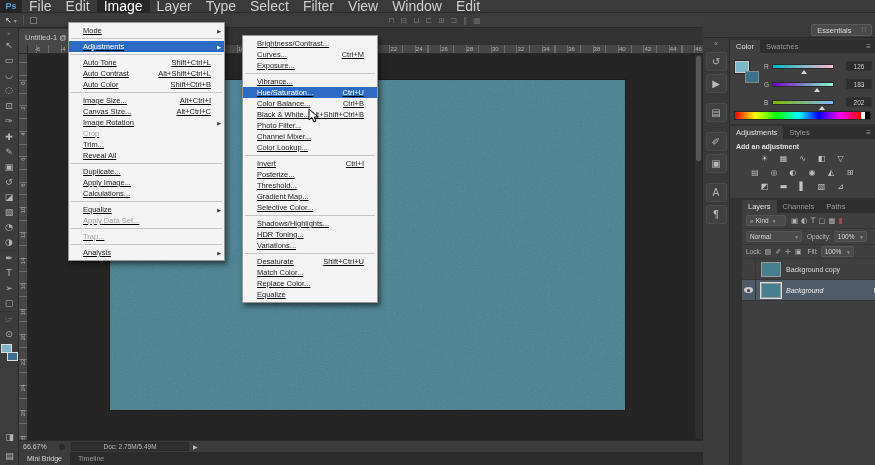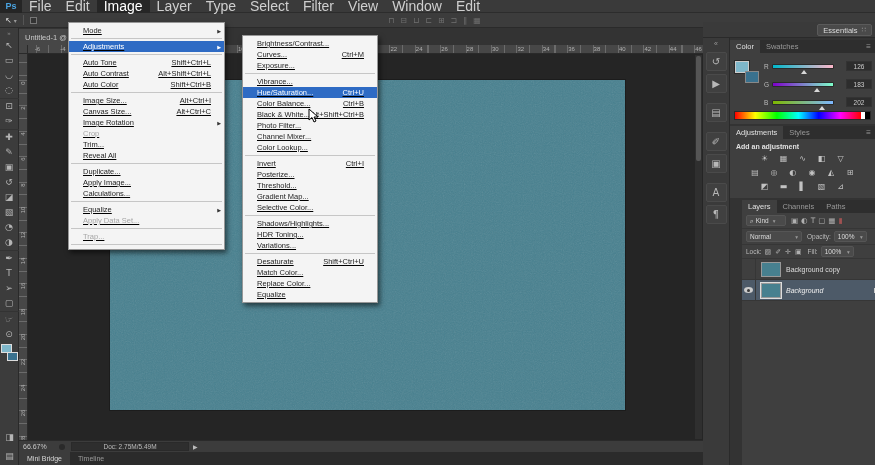--- a/index.html
+++ b/index.html
@@ -55,21 +55,21 @@
   .sb-arrow{margin-left:4px;font-size:6px;color:#bbb;}
 
   
   .bottombar{left:19px;top:452px;width:684px;height:13px;background:#2b2b2b;display:flex;align-items:stretch;}
   .btab{padding:0 8px;font-size:7px;color:#9a9a9a;display:flex;align-items:center;}
   .btab.active{background:#3c3c3c;color:#d8d8d8;}
 
   
   .dock{left:703px;top:22px;width:172px;height:443px;background:#333;z-index:10;}
   .dock-topbar{position:absolute;left:0;top:0;width:172px;height:16px;background:#3a3a3a;border-bottom:1px solid #2a2a2a;}
-  .ws-btn{position:absolute;right:3px;top:2px;height:12px;background:#4a4a4a;border:1px solid #5a5a5a;border-radius:2px;display:flex;align-items:center;padding:0 5px;font-size:7.5px;color:#ddd;gap:4px;}
+  .ws-btn{position:absolute;right:3px;top:2px;height:12px;background:#4a4a4a;border:1px solid #5a5a5a;border-radius:2px;display:flex;align-items:center;padding:0 5px;font-size:7.5px;color:#ddd;gap:10px;}
   .ws-btn .grid{font-size:7px;color:#aaa;font-family:"DejaVu Sans",sans-serif;}
   .dock-strip{position:absolute;left:0;top:16px;width:27px;height:427px;background:#3a3a3a;border-right:1px solid #2a2a2a;display:flex;flex-direction:column;align-items:center;}
   .strip-collapse{font-size:7px;color:#999;margin:2px 0;}
   .dock-icon{width:21px;height:19px;display:flex;align-items:center;justify-content:center;color:#b8b8b8;font-size:10px;background:#404040;border:1px solid #4a4a4a;border-radius:2px;margin-top:3px;font-family:"DejaVu Sans",sans-serif;}
   .dock-icon.gap{margin-top:10px;}
   .panels{position:absolute;left:27px;top:16px;width:145px;height:427px;}
 
   .ptabs{height:13px;background:#2e2e2e;display:flex;align-items:stretch;font-size:7.5px;color:#999;}
   .ptab{padding:0 6px;display:flex;align-items:center;}
   .ptab.active{background:#3f3f3f;color:#e0e0e0;}
@@ -667,20 +667,25 @@
       <div class="mi dis">
         <span class="mi-label">Trap...</span>
         <span class="mi-short"></span>
 
       </div>
       <div class="mi sep">
         
         
         
       </div>
+      <div class="mi has-sub">
+        <span class="mi-label">Analysis</span>
+        <span class="mi-short"></span>
+        <span class="mi-arrow">▶</span>
+      </div>
   </div>
 
   <div class="menu menu-adj">
     <div class="mi">
         <span class="mi-label">Brightness/Contrast...</span>
         <span class="mi-short"></span>
 
       </div>
       <div class="mi">
         <span class="mi-label">Curves...</span>

